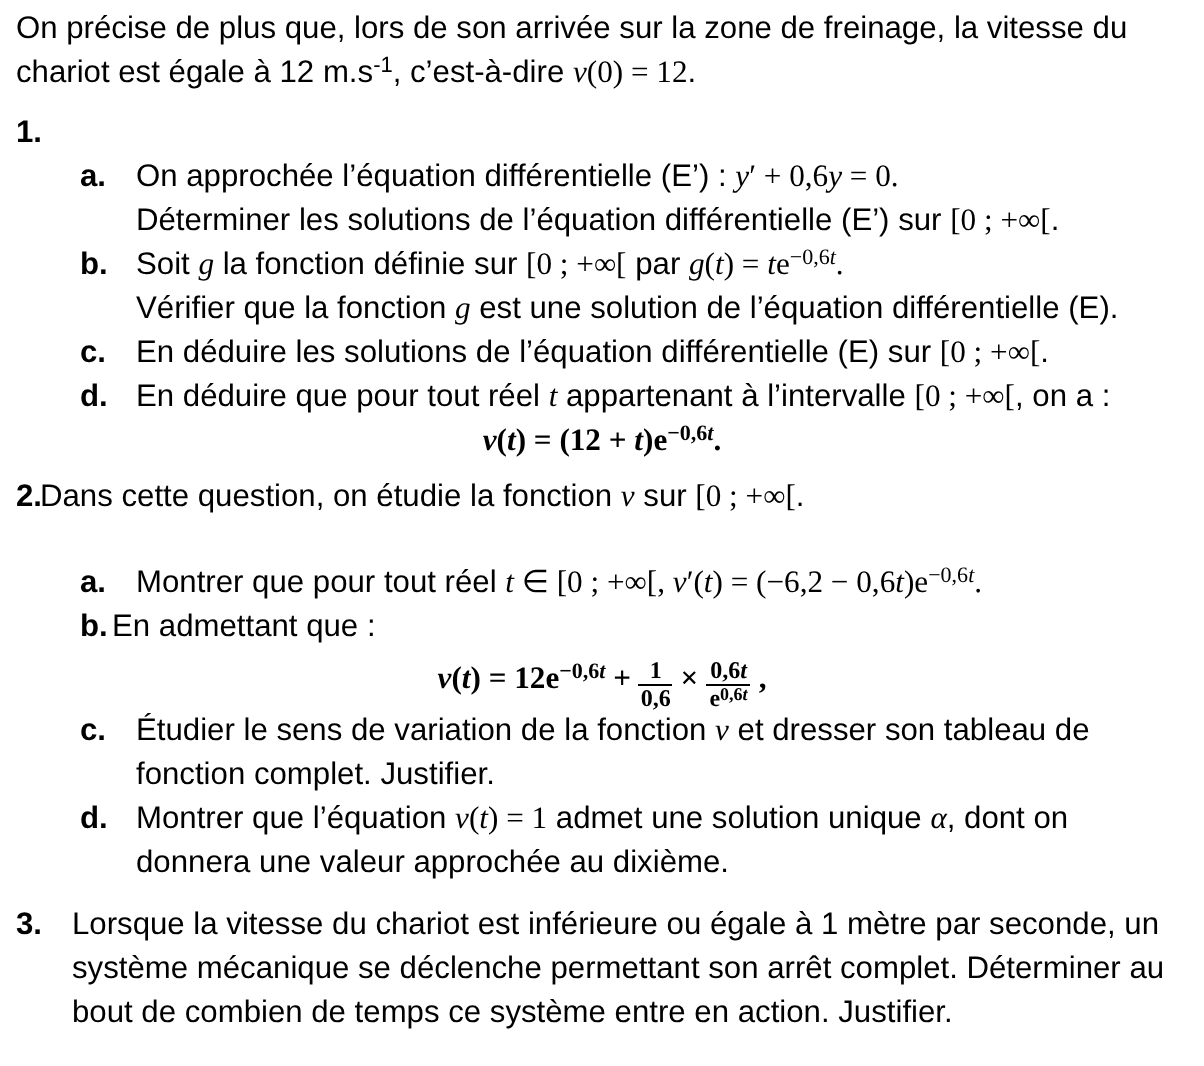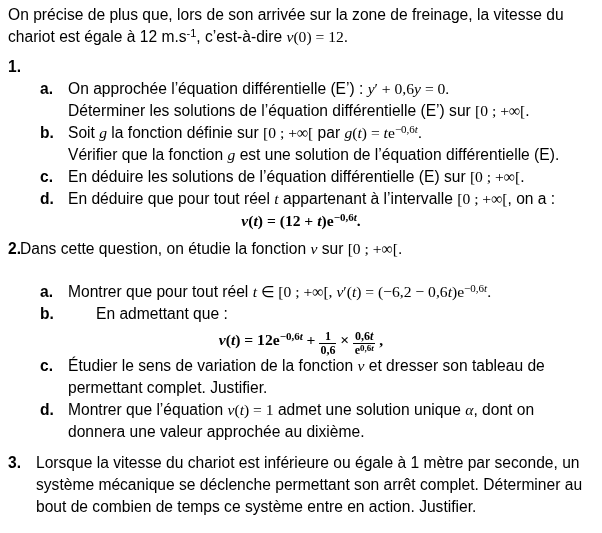--- a/index.html
+++ b/index.html
@@ -36,23 +36,23 @@
       <div class="row" style="margin-top: 8px;"><span class="marker" style="left: 8px;">1.</span><span class="content" style="margin-left: 36px;"></span></div>
       <div class="row"><span class="marker" style="left: 40px;">a.</span><span class="content" style="margin-left: 68px;"><span class="seg-t">On approchée l’équation différentielle (E’) : </span><span class="seg-i">y</span><span class="seg-m">′ + 0,6</span><span class="seg-i">y</span><span class="seg-m"> = 0.</span></span></div>
       <div class="row"><span class="content" style="margin-left: 68px;"><span class="seg-t">Déterminer les solutions de l’équation différentielle (E’) sur </span><span class="seg-m">[0 ; +∞[</span><span class="seg-t">.</span></span></div>
       <div class="row"><span class="marker" style="left: 40px;">b.</span><span class="content" style="margin-left: 68px;"><span class="seg-t">Soit </span><span class="seg-i">g</span><span class="seg-t"> la fonction définie sur </span><span class="seg-m">[0 ; +∞[</span><span class="seg-t"> par </span><span class="seg-i">g</span><span class="seg-m">(</span><span class="seg-i">t</span><span class="seg-m">) = </span><span class="seg-i">t</span><span class="seg-m">e</span><span class="sup"><span class="seg-m">−0,6</span><span class="seg-i">t</span></span><span class="seg-m">.</span></span></div>
       <div class="row"><span class="content" style="margin-left: 68px;"><span class="seg-t">Vérifier que la fonction </span><span class="seg-i">g</span><span class="seg-t"> est une solution de l’équation différentielle (E).</span></span></div>
       <div class="row"><span class="marker" style="left: 40px;">c.</span><span class="content" style="margin-left: 68px;"><span class="seg-t">En déduire les solutions de l’équation différentielle (E) sur </span><span class="seg-m">[0 ; +∞[</span><span class="seg-t">.</span></span></div>
       <div class="row"><span class="marker" style="left: 40px;">d.</span><span class="content" style="margin-left: 68px;"><span class="seg-t">En déduire que pour tout réel </span><span class="seg-i">t</span><span class="seg-t"> appartenant à l’intervalle </span><span class="seg-m">[0 ; +∞[</span><span class="seg-t">, on a :</span></span></div>
       <div class="row center"><span class="content"><span class="seg-i">v</span><span class="seg-m">(</span><span class="seg-i">t</span><span class="seg-m">) = (12 + </span><span class="seg-i">t</span><span class="seg-m">)e</span><span class="sup"><span class="seg-m">−0,6</span><span class="seg-i">t</span></span><span class="seg-m">.</span></span></div>
       <div class="row" style="margin-top: 6px;"><span class="marker" style="left: 8px;">2.</span><span class="content" style="margin-left: 20px;"><span class="seg-t">Dans cette question, on étudie la fonction </span><span class="seg-i">v</span><span class="seg-t"> sur </span><span class="seg-m">[0 ; +∞[</span><span class="seg-t">.</span></span></div>
       <div class="row" style="margin-top: 21px;"><span class="marker" style="left: 40px;">a.</span><span class="content" style="margin-left: 68px;"><span class="seg-t">Montrer que pour tout réel </span><span class="seg-i">t</span><span class="seg-m"> ∈ [0 ; +∞[, </span><span class="seg-i">v</span><span class="seg-m">′(</span><span class="seg-i">t</span><span class="seg-m">) = (−6,2 − 0,6</span><span class="seg-i">t</span><span class="seg-m">)e</span><span class="sup"><span class="seg-m">−0,6</span><span class="seg-i">t</span></span><span class="seg-m">.</span></span></div>
-      <div class="row"><span class="marker" style="left: 40px;">b.</span><span class="content" style="margin-left: 96px;"><span class="seg-t">En admettant que :</span></span></div>
+      <div class="row"><span class="marker" style="left: 40px;">b.</span><span class="content" style="margin-left: 56px;"><span class="seg-t">En admettant que :</span></span></div>
       <div class="row center tall"><span class="content"><span class="seg-i">v</span><span class="seg-m">(</span><span class="seg-i">t</span><span class="seg-m">) = 12e</span><span class="sup"><span class="seg-m">−0,6</span><span class="seg-i">t</span></span><span class="seg-m"> + </span><span class="frac"><span class="num"><span class="seg-m">1</span></span><span class="den"><span class="seg-m">0,6</span></span></span><span class="seg-m"> × </span><span class="frac"><span class="num"><span class="seg-m">0,6</span><span class="seg-i">t</span></span><span class="den"><span class="seg-m">e</span><span class="sup"><span class="seg-m">0,6</span><span class="seg-i">t</span></span></span></span><span class="seg-m"> ,</span></span></div>
       <div class="row"><span class="marker" style="left: 40px;">c.</span><span class="content" style="margin-left: 68px;"><span class="seg-t">Étudier le sens de variation de la fonction </span><span class="seg-i">v</span><span class="seg-t"> et dresser son tableau de</span></span></div>
-      <div class="row"><span class="content" style="margin-left: 68px;"><span class="seg-t">permettant complet. Justifier.</span></span></div>
+      <div class="row"><span class="content" style="margin-left: 68px;"><span class="seg-t">fonction complet. Justifier.</span></span></div>
       <div class="row"><span class="marker" style="left: 40px;">d.</span><span class="content" style="margin-left: 68px;"><span class="seg-t">Montrer que l’équation </span><span class="seg-i">v</span><span class="seg-m">(</span><span class="seg-i">t</span><span class="seg-m">) = 1</span><span class="seg-t"> admet une solution unique </span><span class="seg-i">α</span><span class="seg-t">, dont on</span></span></div>
       <div class="row"><span class="content" style="margin-left: 68px;"><span class="seg-t">donnera une valeur approchée au dixième.</span></span></div>
       <div class="row" style="margin-top: 9px;"><span class="marker" style="left: 8px;">3.</span><span class="content" style="margin-left: 36px;"><span class="seg-t">Lorsque la vitesse du chariot est inférieure ou égale à 1 mètre par seconde, un</span></span></div>
       <div class="row"><span class="content" style="margin-left: 36px;"><span class="seg-t">système mécanique se déclenche permettant son arrêt complet. Déterminer au</span></span></div>
       <div class="row"><span class="content" style="margin-left: 36px;"><span class="seg-t">bout de combien de temps ce système entre en action. Justifier.</span></span></div>
     </div>
 </div>
 
 </body></html>

